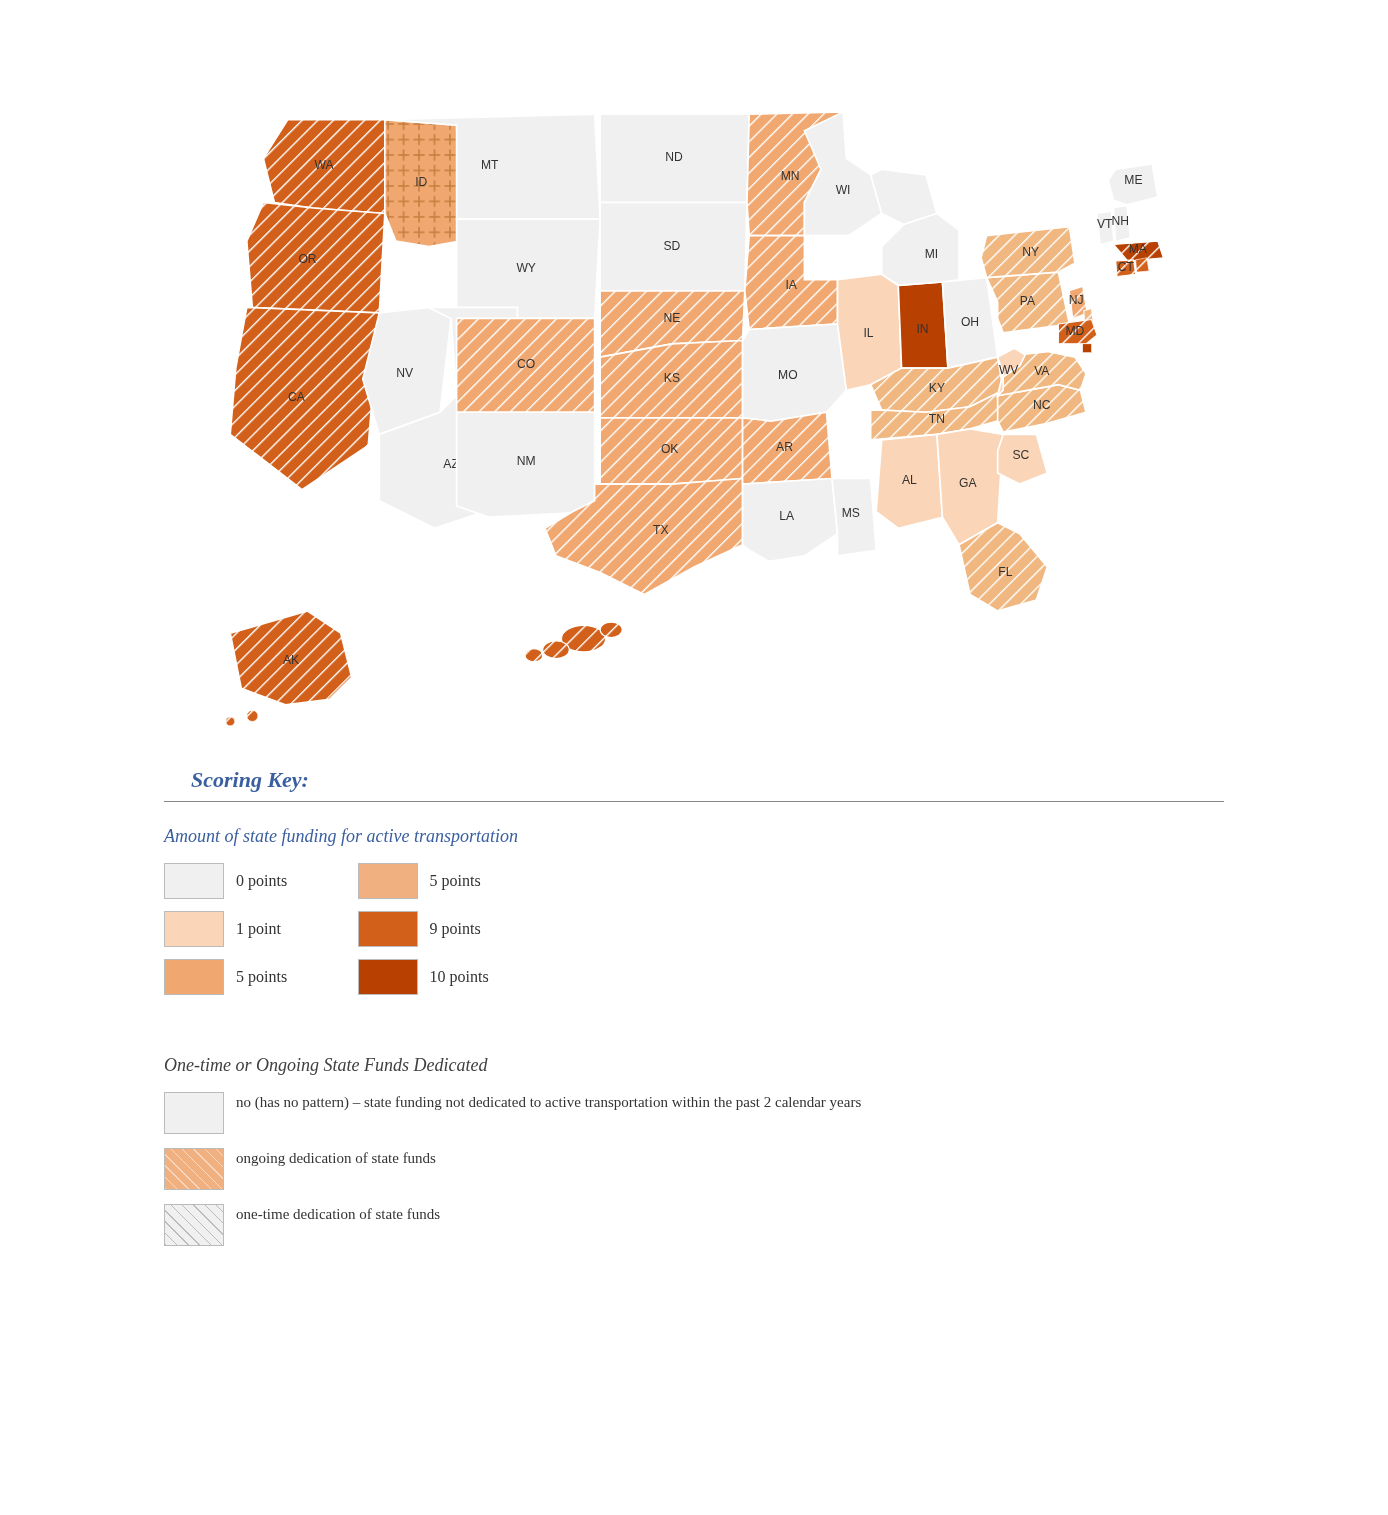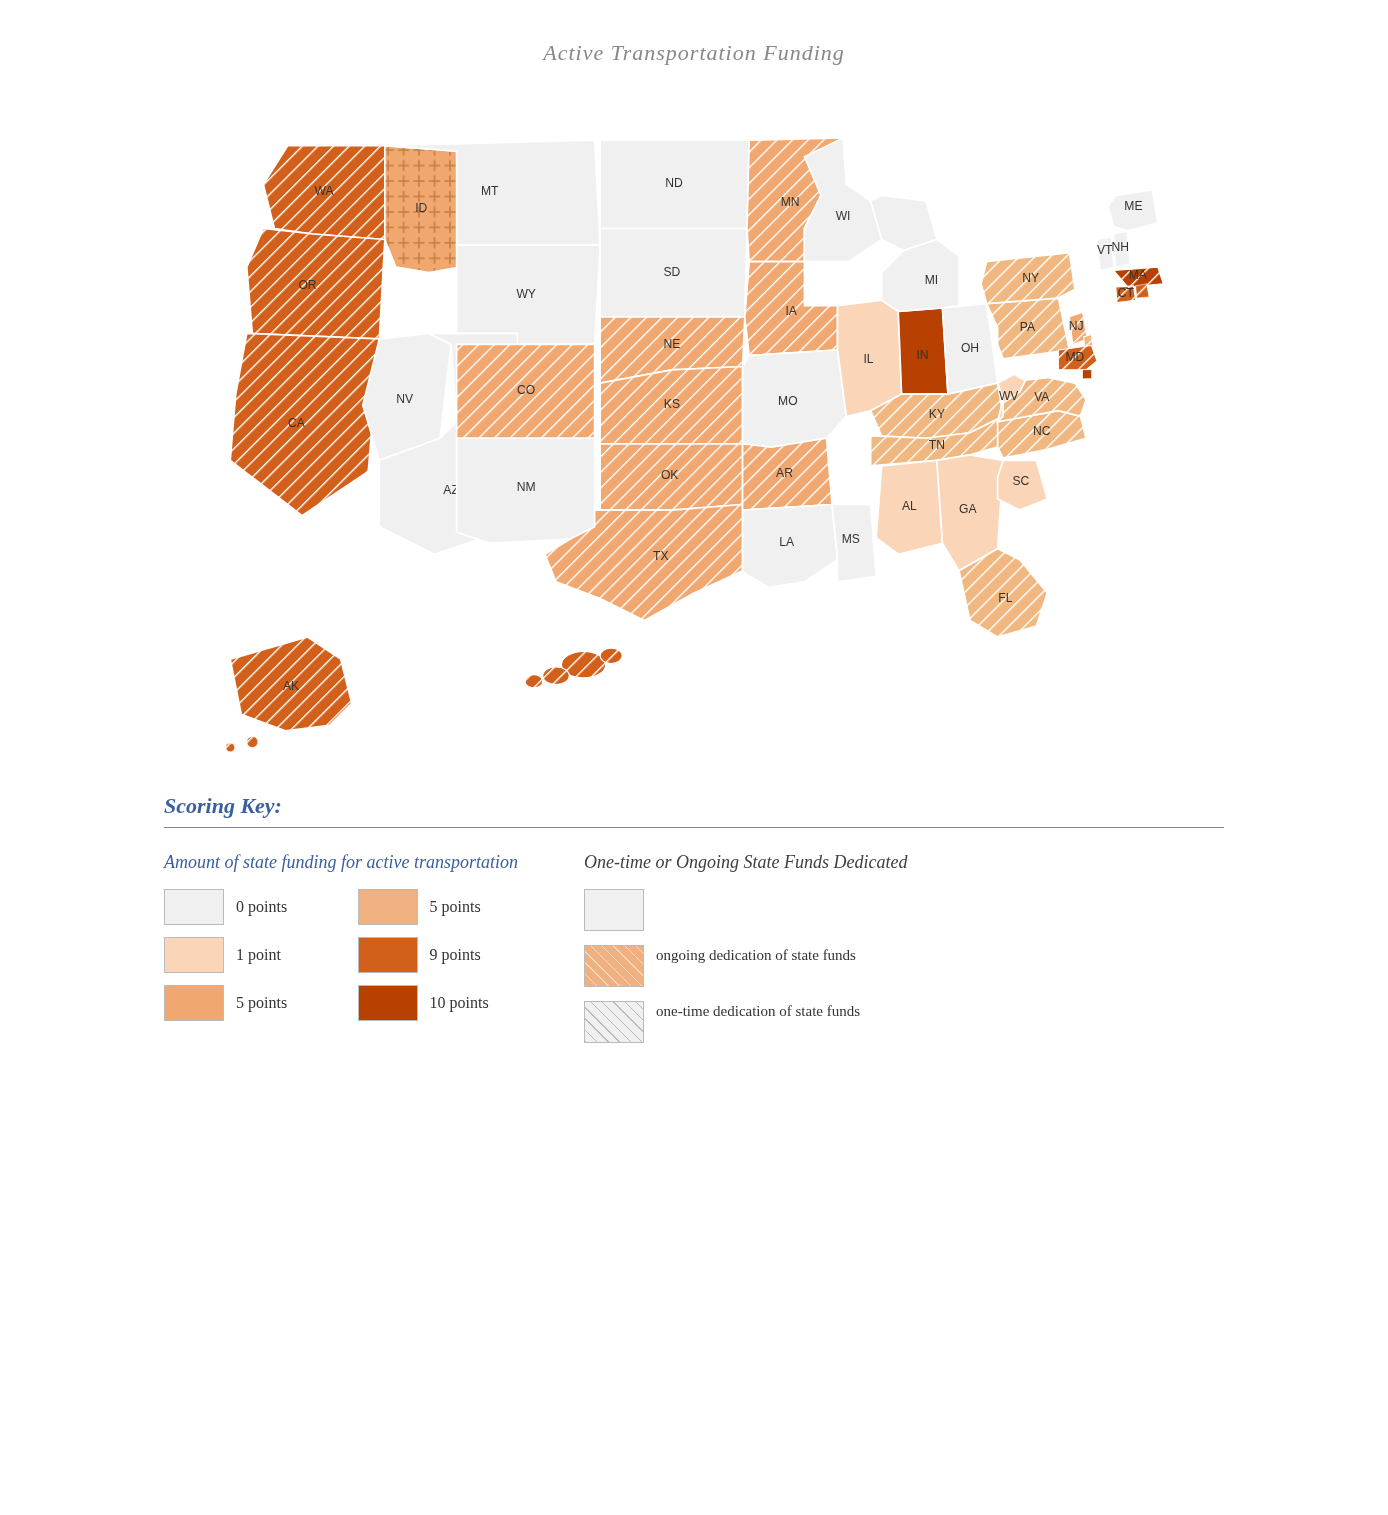--- a/index.html
+++ b/index.html
@@ -47,31 +47,32 @@
     .map-svg-wrapper {
       width: 100%;
     }
 
     .scoring-key-header {
       font-size: 22px;
       color: #3a5fa0;
       font-style: italic;
       font-weight: bold;
       margin-bottom: 8px;
+      margin-left: 27px;
     }
 
     .scoring-divider {
       border: none;
       border-top: 1.5px solid #888;
       margin-bottom: 24px;
     }
 
     .legend-container {
       display: flex;
-      flex-direction: row;
+      flex-direction: column;
       gap: 60px;
       align-items: flex-start;
     }
 
     .legend-left {
       min-width: 360px;
     }
 
     .legend-right {
       flex: 1;
@@ -174,21 +175,20 @@
 
     svg text {
       font-family: Arial, sans-serif;
     }
   </style>
 </head>
 <body>
 
 <div class="page-container">
   <div class="title-area">
-    <div class="title-line1">Active Transportation Funding</div>
   </div>
 
   <div class="map-container">
     <div class="map-svg-wrapper">
       <svg viewBox="0 0 960 600" width="100%" xmlns="http://www.w3.org/2000/svg">
         <defs>
 
           <pattern id="pattern-onetime-0" patternUnits="userSpaceOnUse" width="8" height="8" patternTransform="rotate(45)">
             <rect width="8" height="8" fill="#f0f0f0"></rect>
             <line x1="0" y1="0" x2="0" y2="8" stroke="#aaa" stroke-width="1"></line>
@@ -438,20 +438,21 @@
           </div>
 
         </div>
       </div>
 
       <div class="legend-right">
         <div class="legend-right-subtitle">One-time or Ongoing State Funds Dedicated</div>
 
         <div class="pattern-legend-item">
           <div class="pattern-swatch" style="background:#f0f0f0;"></div>
+          <span class="pattern-label">no (has no pattern) – state funding not dedicated to active transportation within the past 2 calendar years</span>
         </div>
 
         <div class="pattern-legend-item">
           <div class="pattern-swatch swatch-ongoing"></div>
           <span class="pattern-label">ongoing dedication of state funds</span>
         </div>
 
         <div class="pattern-legend-item">
           <div class="pattern-swatch swatch-onetime"></div>
           <span class="pattern-label">one-time dedication of state funds</span>

